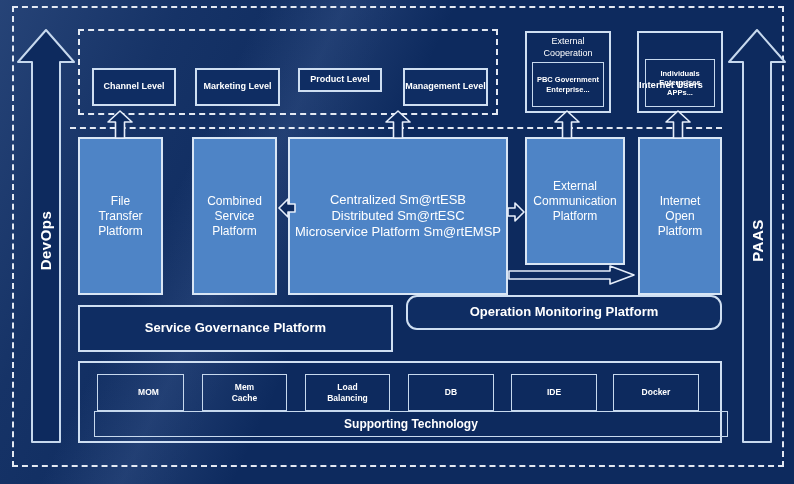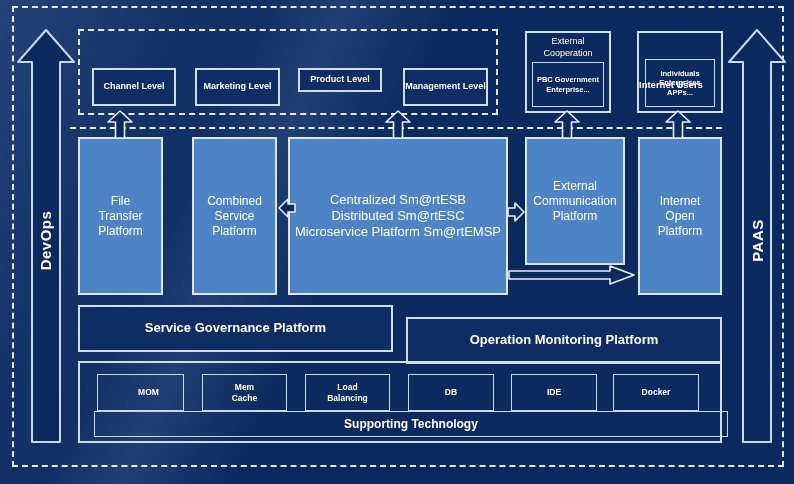--- a/index.html
+++ b/index.html
@@ -133,21 +133,21 @@
   <svg class="arrow" style="left:507px;top:201px;z-index:4;" width="18" height="22" viewBox="0 0 18 22">
     <polygon points="17,11 8,2 8,7 1,7 1,15 8,15 8,20" fill="#0d2a5e" stroke="#e6eefa" stroke-width="1.6" stroke-linejoin="round"></polygon>
   </svg>
   <svg class="arrow" style="left:508px;top:265px;z-index:4;" width="128" height="20" viewBox="0 0 128 20">
     <polygon points="1,6 102,6 102,1 126,10 102,19 102,14 1,14" fill="#0d2a5e" stroke="#e6eefa" stroke-width="1.6" stroke-linejoin="round"></polygon>
   </svg>
 
   <div class="box b-dark bold" style="left:78px;top:305px;width:315px;height:47px;font-size:13px;">
     <span>Service Governance Platform</span>
   </div>
-  <div class="box b-dark bold" style="left:406px;top:317px;width:316px;height:47px;font-size:13px;">
+  <div class="box b-dark bold" style="left:406px;top:295px;width:316px;height:35px;font-size:13px;border-radius:11px;">
     <span>Operation Monitoring Platform</span>
   </div>
 
   <div class="abs b-dark" style="left:78px;top:361px;width:644px;height:82px;background:transparent;"></div>
 
   <div class="box b-thin pre bold" style="left:97px;top:374px;width:87px;height:37px;font-size:8.5px;padding-left:16px;">
     <span>MOM</span>
   </div>
   <div class="box b-thin pre bold" style="left:202px;top:374px;width:85px;height:37px;font-size:8.5px;">
     <span>Mem

